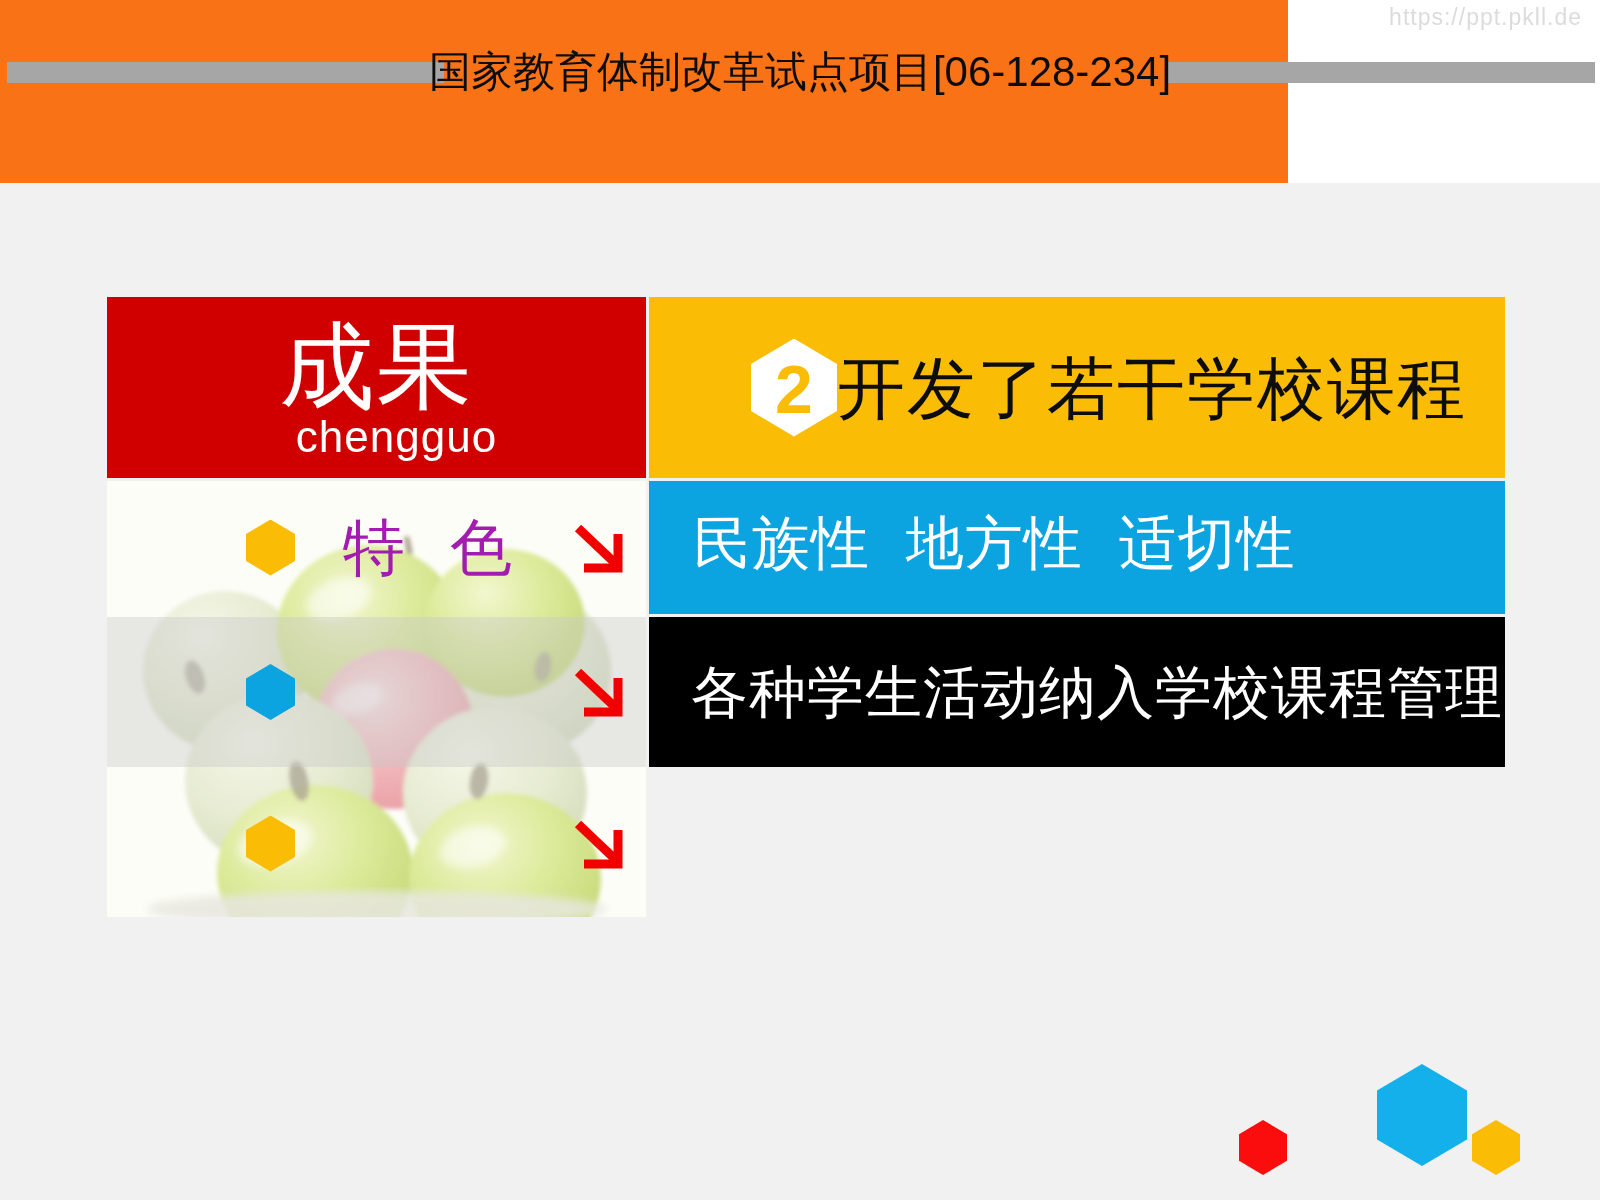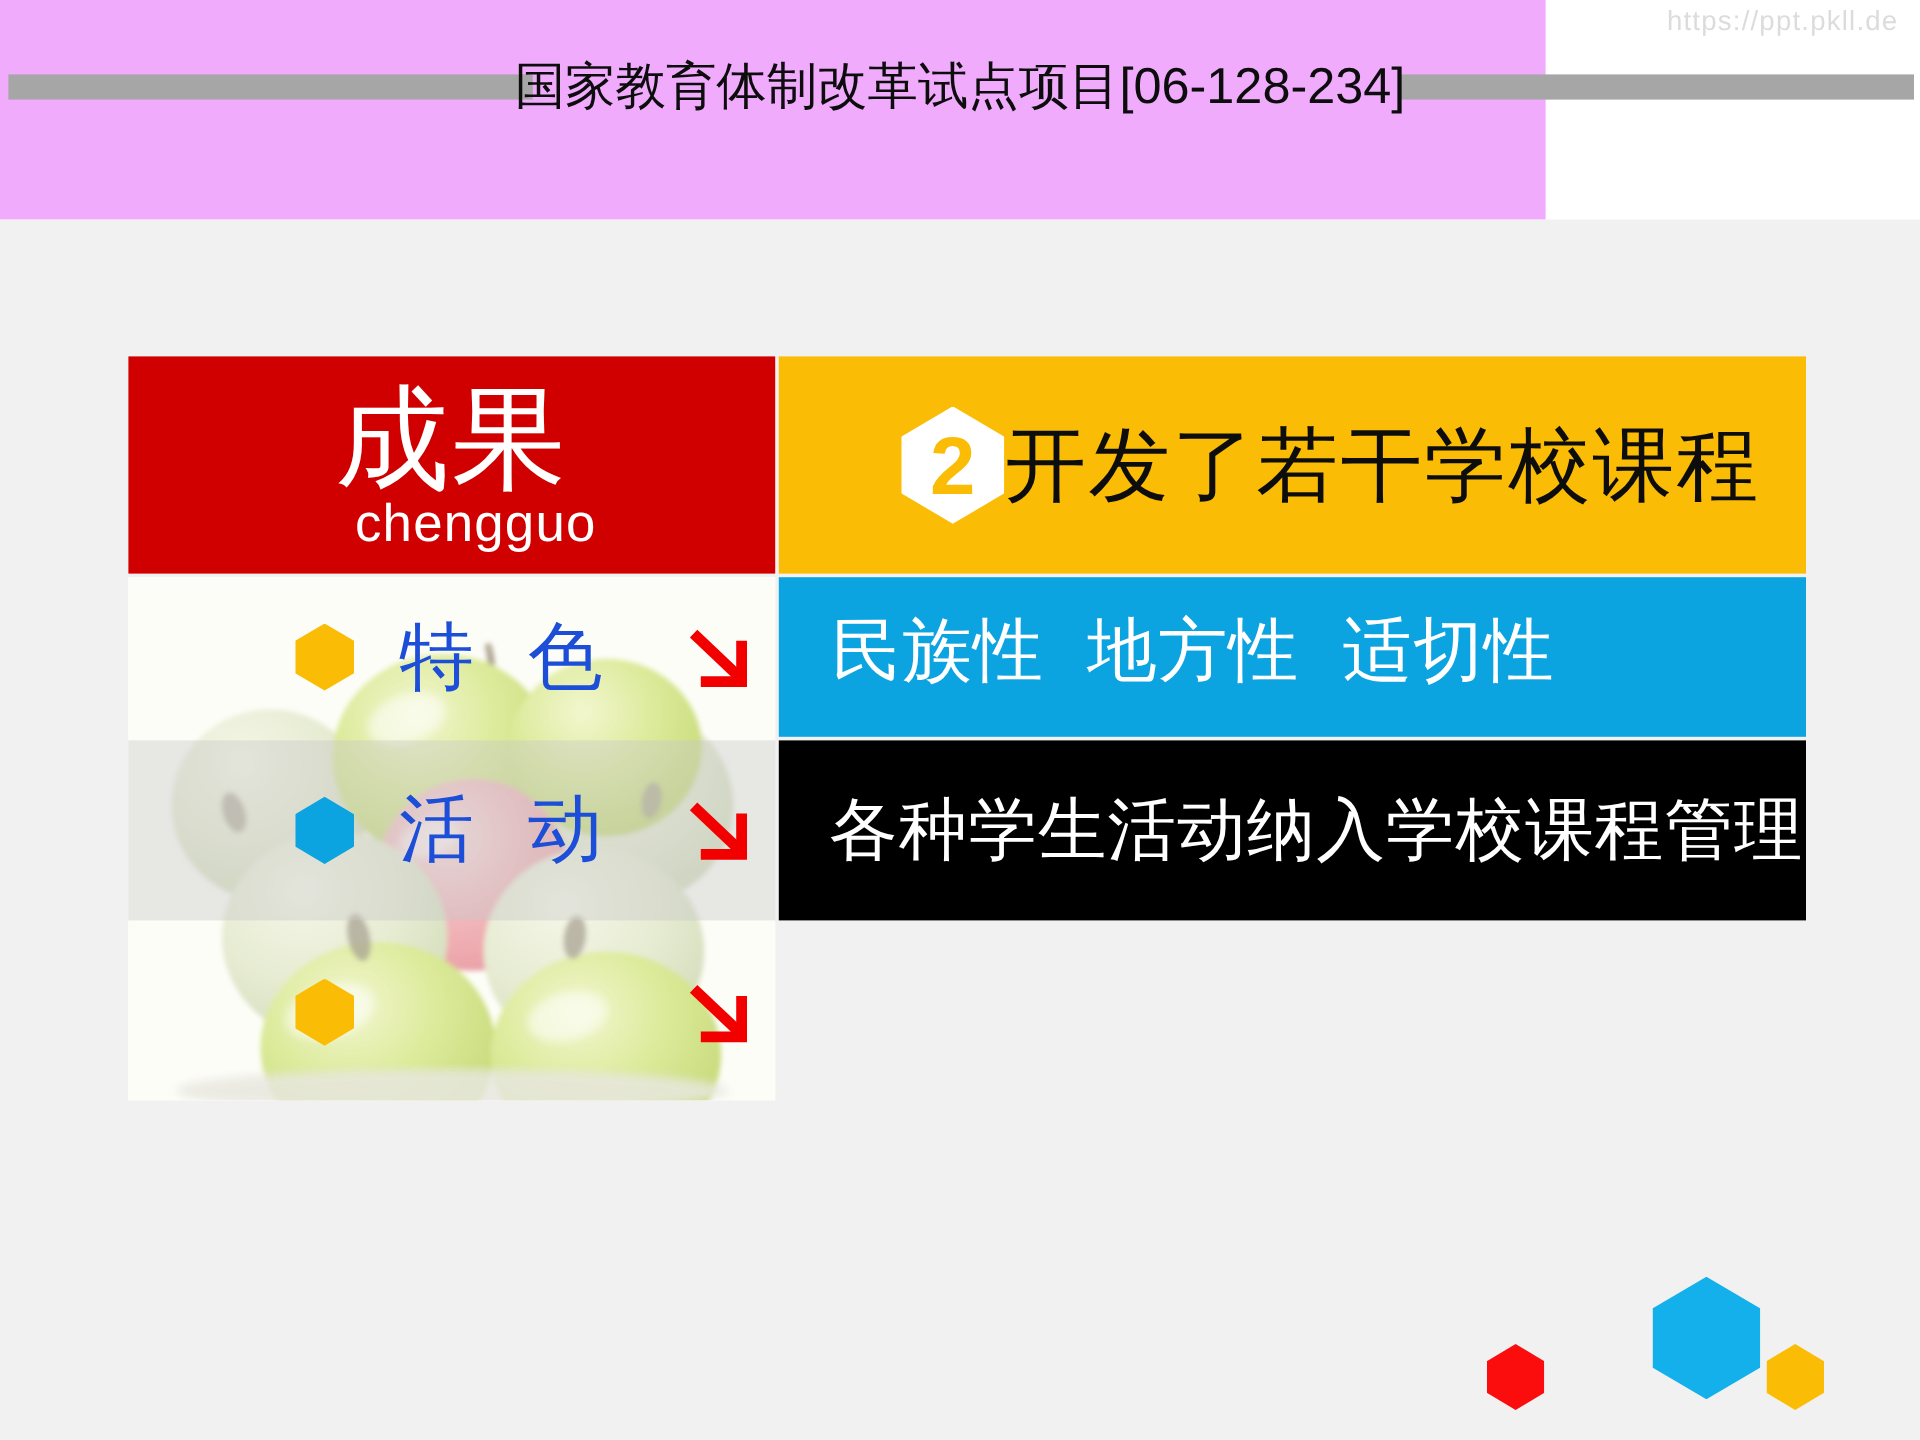--- a/index.html
+++ b/index.html
@@ -19,21 +19,21 @@
     letter-spacing:1px;
     color:#dcdcdc;
     font-weight:400;
     user-select:none;
   }
 
   
   .header {
     position:absolute;
     left:0; top:0; width:1288px; height:183px;
-    background:#f0abfc;
+    background:#f97316;
   }
   .header-bar-left {
     position:absolute;
     left:7px; top:62px; width:437px; height:21px;
     background:#a6a6a6;
   }
   .header-bar-right {
     position:absolute;
     left:1165px; top:62px; width:430px; height:21px;
     background:#a6a6a6;
@@ -165,26 +165,26 @@
     width:49px; height:56px;
     left:139px;
     top:50%; margin-top:-28px;
     clip-path:polygon(50% 0%, 100% 26%, 100% 74%, 50% 100%, 0% 74%, 0% 26%);
   }
   .hex-dot.yellow { background:#fbbc05; }
   .hex-dot.blue   { background:#0ba3e0; }
 
   .left-label {
     position:absolute;
-    right:130px;
+    right:120px;
     top:50%;
     transform:translateY(-50%);
     font-size:62px;
     line-height:66px;
-    color:#1d4ed8;
+    color:#a21caf;
     letter-spacing:14px;
     white-space:nowrap;
   }
   .arrow-dr {
     position:absolute;
     right:18px;
     top:50%; margin-top:-26px;
     width:56px; height:52px;
   }
 
@@ -340,21 +340,20 @@
         <div class="right-inner">
           <div class="right-text">民族性 地方性 适切性</div>
         </div>
       </div>
     </div>
 
     <div class="panel-row row-2">
       <div class="cell-left" style="background:transparent">
         <div class="left-label-layer">
           <span class="hex-dot blue"></span>
-          <span class="left-label">活 动</span>
           <svg class="arrow-dr" viewBox="0 0 56 52">
             <path d="M6 6 L44 42" stroke="#f20000" stroke-width="9" stroke-linecap="butt"></path>
             <path d="M46 12 L46 46 L12 46" stroke="#f20000" stroke-width="9" fill="none" stroke-linecap="butt"></path>
           </svg>
         </div>
       </div>
       <div class="cell-right cell-black">
         <div class="right-inner">
           <div class="right-text black-row">各种学生活动纳入学校课程管理</div>
         </div>

